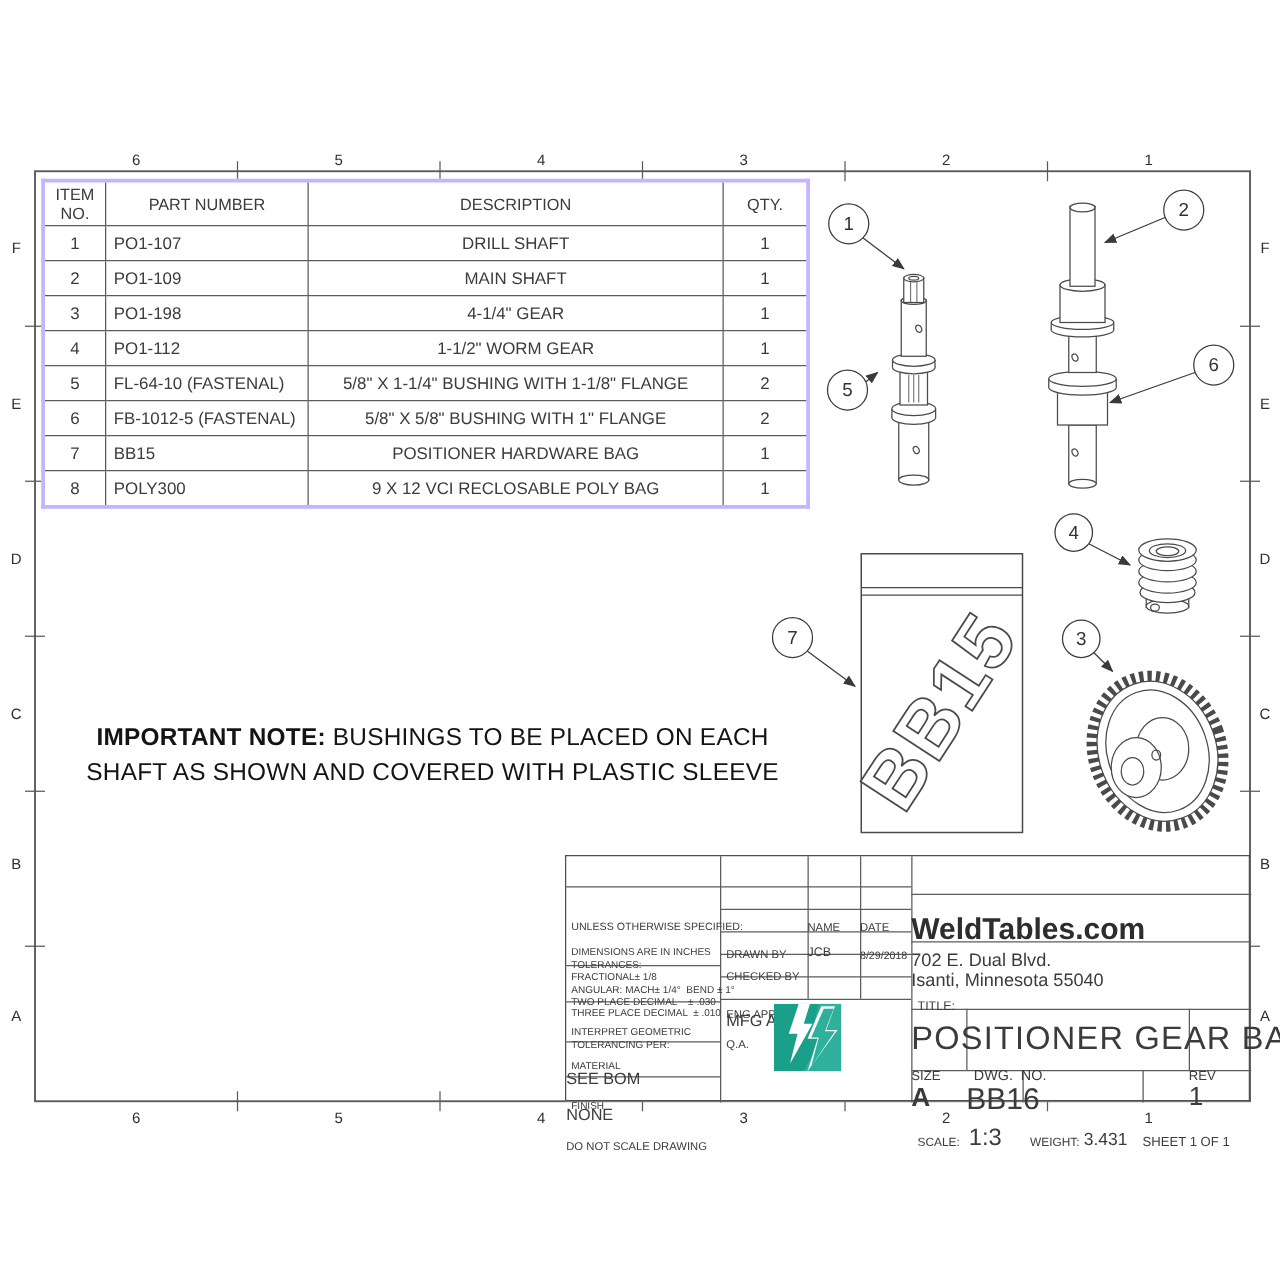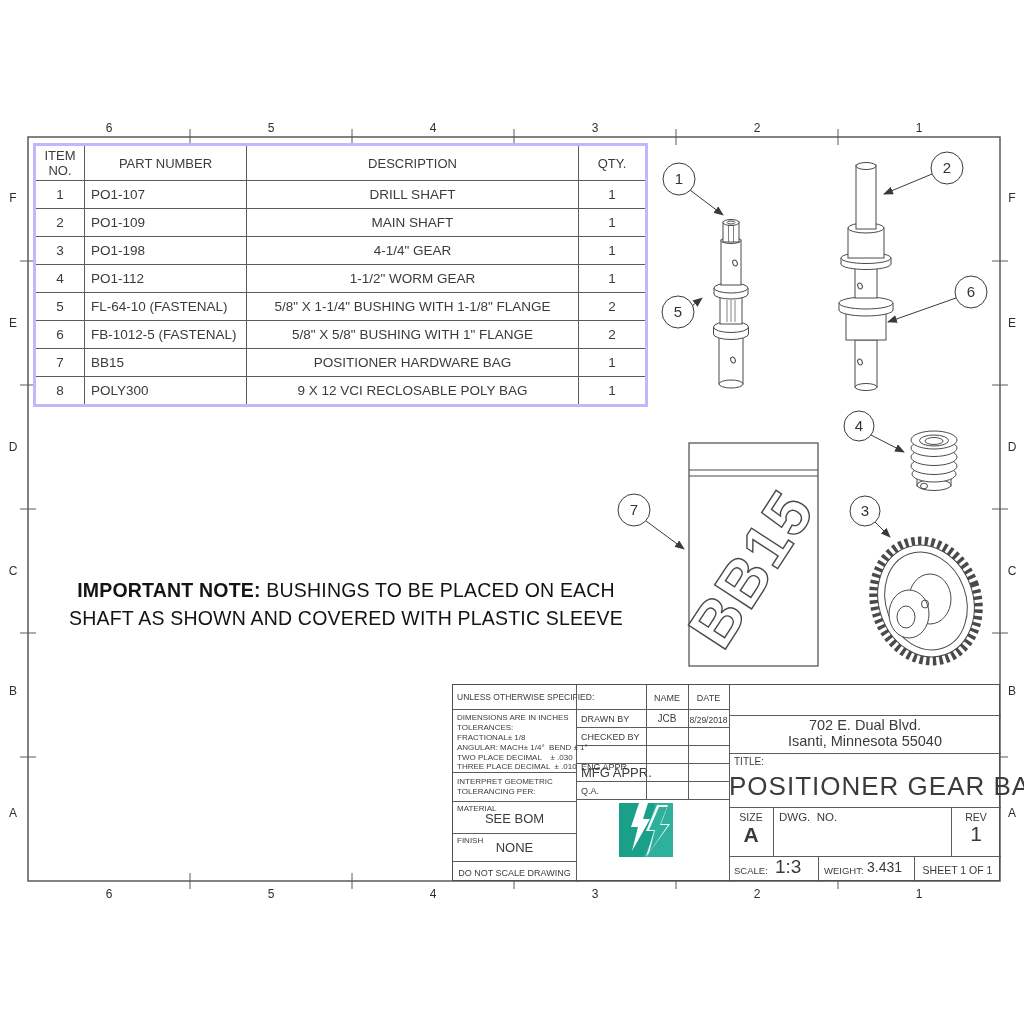--- a/index.html
+++ b/index.html
@@ -18,22 +18,22 @@
   #bom td.pn{text-align:left;padding-left:6px;}
   
   #note{position:absolute;left:57px;top:577px;width:578px;text-align:center;
         font-size:19.5px;line-height:27.5px;color:#141414;letter-spacing:.2px;}
   #note b{font-weight:bold;}
   
   #tb{position:absolute;left:452px;top:684px;width:548px;height:197px;
       border:1px solid #4f4f4f;box-sizing:border-box;background:#fff;}
   .vl,.hl{position:absolute;background:#5c5c5c;}
   .vl{width:1px;} .hl{height:1px;}
-  .t{position:absolute;font-size:8px;color:#3b3b3b;line-height:10px;white-space:pre;}
-  .tc{text-align:center;}
+  .t{position:absolute;font-size:8px;color:#3b3b3b;line-height:10px;white-space:pre;margin-top:44px;}
+  .tc{text-align:left;}
 </style>
 </head>
 <body>
 
 <div id="sheet">
 
   <svg width="1024" height="1024" style="position:absolute;left:0;top:0">
     <defs>
       <marker id="arw" markerWidth="10" markerHeight="8" refX="9" refY="4" orient="auto">
         <path d="M0,0 L10,4 L0,8 Z" fill="#3a3a3a"></path>
@@ -322,27 +322,29 @@
     <div class="t" style="left:128px;top:101px;font-size:9px">Q.A.</div>
 
     <svg width="54" height="54" style="position:absolute;left:166px;top:118px">
       <rect x="0" y="0" width="54" height="54" fill="#1aa089"></rect>
       <polygon points="36,0 54,0 54,54 24,54 41,22 31,22" fill="#2fb09c"></polygon>
       <polygon points="20,0 29,0 24,16 31,16 13,48 19,24 12,24" fill="#ffffff"></polygon>
       <polygon points="38,2 49,2 42,21 51,21 27,54 35,28 27,28" fill="#ffffff" opacity="0.95"></polygon>
       <polygon points="40,4 48,4 41,22 49,22 30,50 36,27 30,27" fill="#2fb09c"></polygon>
     </svg>
 
+    <div class="t tc" style="left:276px;top:2px;width:272px;font-size:24px;line-height:26px;font-weight:bold;color:#2d2d2d">WeldTables.com</div>
     <div class="t tc" style="left:276px;top:32px;width:272px;font-size:14.5px;line-height:16px">702 E. Dual Blvd.</div>
     <div class="t tc" style="left:276px;top:48px;width:272px;font-size:14.5px;line-height:16px">Isanti, Minnesota 55040</div>
     <div class="t" style="left:281px;top:72px;font-size:10px">TITLE:</div>
     <div class="t tc" style="left:276px;top:87px;width:272px;font-size:26px;line-height:28px;letter-spacing:1px">POSITIONER GEAR BAG</div>
     <div class="t tc" style="left:276px;top:127px;width:44px;font-size:10.5px">SIZE</div>
     <div class="t tc" style="left:276px;top:139px;width:44px;font-size:21px;font-weight:bold;line-height:22px">A</div>
     <div class="t" style="left:326px;top:127px;font-size:11.5px">DWG.  NO.</div>
+    <div class="t tc" style="left:320px;top:138px;width:178px;font-size:24px;line-height:26px">BB16</div>
     <div class="t tc" style="left:498px;top:127px;width:50px;font-size:10.5px">REV</div>
     <div class="t tc" style="left:498px;top:138px;width:50px;font-size:21px;line-height:22px">1</div>
     <div class="t" style="left:281px;top:181px;font-size:9.5px">SCALE:</div>
     <div class="t" style="left:322px;top:177px;font-size:19px">1:3</div>
     <div class="t" style="left:371px;top:181px;font-size:9.5px">WEIGHT:</div>
     <div class="t" style="left:414px;top:177px;font-size:14px">3.431</div>
     <div class="t tc" style="left:461px;top:180px;width:87px;font-size:10.5px">SHEET 1 OF 1</div>
   </div>
 
 </div>

